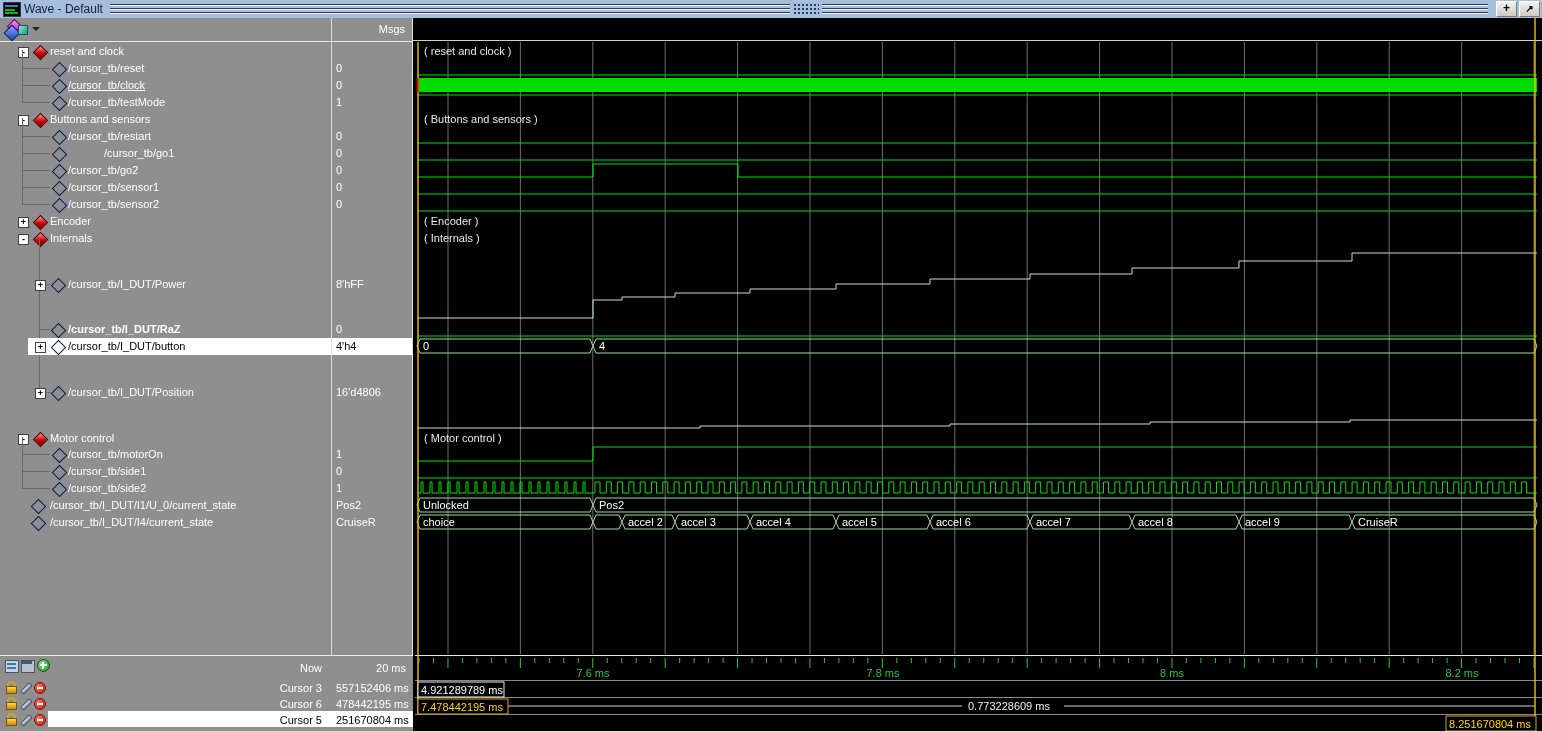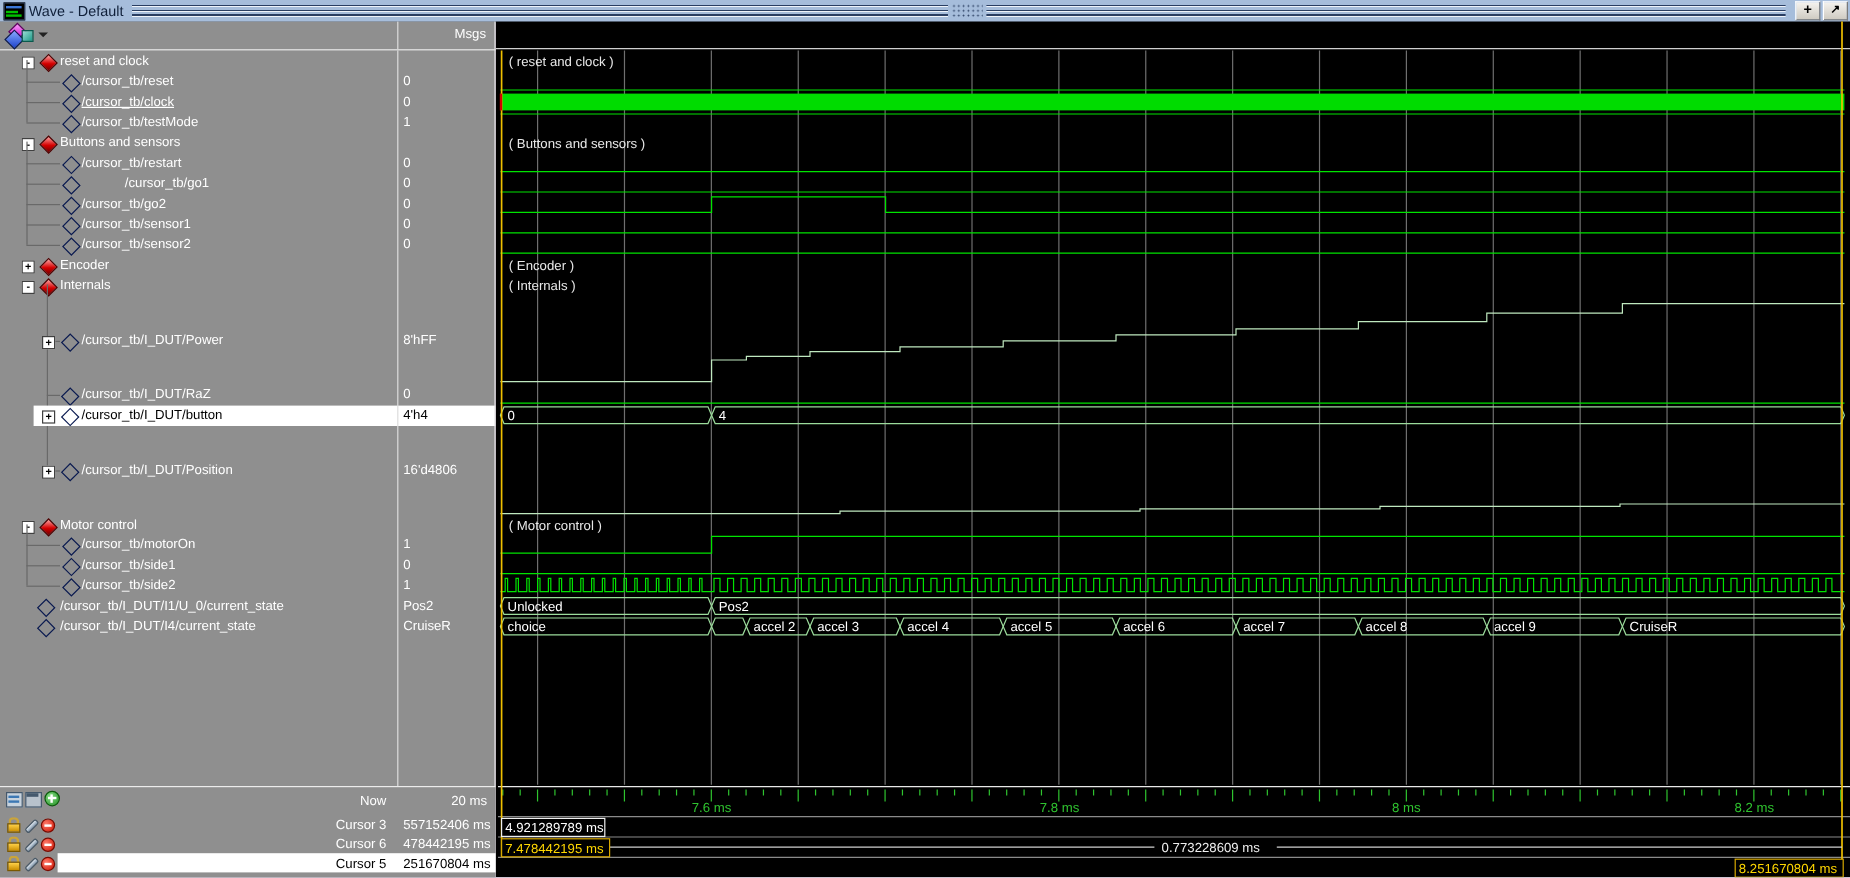--- a/index.html
+++ b/index.html
@@ -332,21 +332,21 @@
         <div class="tline" style="left: 39px; top: 304px; width: 11px; height: 1px;"></div>
         <div class="tline" style="left: 39px; top: 350px; width: 11px; height: 1px;"></div>
         <div class="tree-row" style="top: 234px;">
           <div class="exp" style="left: 35px;"><span>+</span></div>
           <div class="dmd blue" style="left: 53px;"></div>
           <div class="lbl" style="left: 68px;"><span>/cursor_tb/I_DUT/Power</span></div>
           <div class="val"><span>8'hFF</span></div>
         </div>
         <div class="tree-row" style="top: 279px;">
           <div class="dmd blue" style="left: 53px;"></div>
-          <div class="lbl" style="left: 68px;"><span>/cursor_tb/I_DUT/RaZ</span></div>
+          <div class="lbl" style="left: 68px; font-weight: bold;"><span>/cursor_tb/I_DUT/RaZ</span></div>
           <div class="val"><span>0</span></div>
         </div>
         <div class="tree-row sel" style="top: 296px;">
           <div class="selbg" style="left: 28px; width: 385px;"></div>
           <div class="exp" style="left: 35px;"><span>+</span></div>
           <div class="dmd blue" style="left: 53px;"></div>
           <div class="lbl" style="left: 68px;"><span>/cursor_tb/I_DUT/button</span></div>
           <div class="val"><span>4'h4</span></div>
         </div>
         <div class="tree-row" style="top: 342px;">

